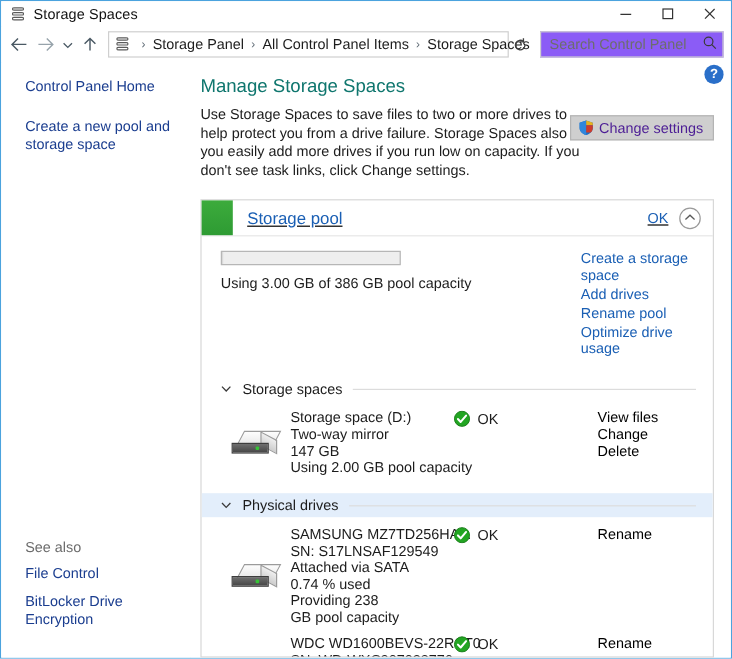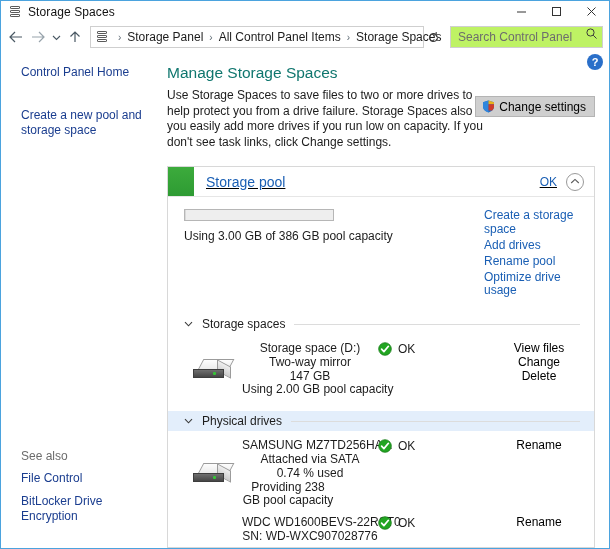--- a/index.html
+++ b/index.html
@@ -54,22 +54,22 @@
     min-width: 0;
   }
   #crumb-icon { width: 13px; height: 13px; position: relative; margin-right: 4px; flex:none; }
   #crumb-icon .disk { position:absolute; left:1px; width:10px; height:3px; border:1px solid #5a5a5a; border-radius:2px/1px; background:#fff; }
   .crumb { font-size: 12px; color: #1c1c1c; white-space: nowrap; padding: 0 1px; }
   .crumb-sep { color: #5f6b75; font-size: 10px; padding: 0 5px; user-select:none; }
   #crumb-caret { margin-left: auto; padding: 0 6px 0 8px; color: #4a4a4a; font-size: 9px; }
   #refreshbtn { width: 20px; height: 22px; display:flex; align-items:center; justify-content:center; color:#3f3f3f; flex:none; }
   #searchbox {
     width: 153px; height: 22px; flex: none; margin-left: 6px;
-    border: 1px solid #cfcfcf; background: #bef264;
-    display: flex; padding: 0 4px 0 7px;
+    border: 1px solid #cfcfcf; background: #8b5cf6;
+    display: flex; align-items: center; padding: 0 4px 0 7px;
   }
   #searchbox input {
     border: none; outline: none; font-family: inherit; font-size: 12px;
     color: #111; width: 100%; background: transparent;
   }
   #searchbox input::placeholder { color: #6d6d6d; }
   .mag { flex: none; color:#3a3a3a; }
 
   
   #body { flex: 1 1 auto; display: flex; min-height: 0; position: relative; }
@@ -77,21 +77,21 @@
   
   #leftpane {
     width: 158px; flex: none; background: #ffffff;
     padding: 13px 10px 0 20px; position: relative;
     display: flex; flex-direction: column;
   }
   .left-link {
     color: #1a3d8f; font-size: 12px; line-height: 15px;
     margin-bottom: 0px; display: block; text-decoration: none;
   }
-  #left-home { margin-bottom: 28px; }
+  #left-home { margin-bottom: 18px; }
   #seealso { margin-top: auto; padding-bottom: 24px; }
   #seealso-label { color: #6c6c6c; font-size: 12px; margin-bottom: 8px; }
   #seealso .left-link { margin-bottom: 8px; }
   #seealso .left-link:last-child { margin-bottom: 0; }
 
   
   #rightpane {
     flex: 1 1 auto; position: relative; background: #ffffff;
     padding: 12px 14px 0 8px; min-width: 0;
     display: flex; flex-direction: column;
@@ -105,21 +105,21 @@
   #page-title { color: #0f766e; font-size: 15.5px; margin-bottom: 6px; }
   #intro {
     color: #1c1c1c; font-size: 12px; line-height: 15.5px;
     max-width: 330px; margin-bottom: 10px;
   }
   #change-settings {
     position: absolute; right: 14px; top: 44px;
     height: 21px; padding: 0 8px 0 6px;
     border: 1px solid #b4b4b4; background: #cfcfcf;
     display: flex; align-items: center; gap: 4px;
-    color: #000000; font-size: 12px;
+    color: #4c1d95; font-size: 12px;
   }
   .shield { width: 13px; height: 13px; flex:none; }
 
   
   #pool-card {
     border: 1px solid #d8d8d8; background: #fff;
     margin-top: 6px; flex: 1 1 auto; min-height: 0;
     display: flex; flex-direction: column;
   }
   #pool-head {
@@ -158,21 +158,21 @@
     display: flex; align-items: center; gap: 9px;
     padding: 0 14px 0 16px; height: 20px; margin-top: 14px;
   }
   .group-head.highlight { background: #e3eefb; }
   .group-chevron { color: #3a3a3a; font-size: 9px; width: 9px; flex: none; }
   .group-title { font-size: 12px; color: #1c1c1c; white-space: nowrap; }
   .group-rule { flex: 1 1 auto; height: 1px; background: #dcdcdc; }
 
   .item-row { display: flex; padding: 8px 14px 0 16px; }
   .item-icon { width: 58px; flex: none; display: flex; align-items: center; justify-content: center; }
-  .item-main { flex: 1 1 auto; min-width: 0; display: flex; text-align: center; }
+  .item-main { flex: 1 1 auto; min-width: 0; display: flex; }
   .item-text { width: 136px; flex: none; }
   .item-text .line { font-size: 12px; color: #1c1c1c; line-height: 13.8px; white-space: nowrap; }
   .item-text .line.wrap { white-space: normal; width: 92px; }
   .item-status { width: 120px; flex: none; display: flex; align-items: flex-start; gap: 6px; padding-top: 0px; }
   .status-text { font-size: 12px; color: #1c1c1c; }
   .item-actions { flex: 1 1 auto; }
   .item-actions a {
     display: block; color: #000000; font-size: 12px; line-height: 13.8px; text-decoration: none;
   }
 
@@ -414,20 +414,21 @@
               <div class="hdd">
                 <div class="top"></div>
                   <div class="side"></div>
                   <div class="front"></div>
                   <div class="led"></div>
               </div>
             </div>
             <div class="item-main">
               <div class="item-text">
                 <div class="line">SAMSUNG MZ7TD256HA...</div>
+                <div class="line">SN: S17LNSAF129549</div>
                 <div class="line">Attached via SATA</div>
                 <div class="line">0.74 % used</div>
                 <div class="line wrap">Providing 238 GB pool capacity</div>
               </div>
               <div class="item-status">
                 <span class="okicon">
                   <svg width="14" height="14" viewBox="0 0 14 14">
                       <circle cx="7" cy="7" r="6.3" fill="#22a522" stroke="#1b7d1b" stroke-width="0.8"></circle>
                       <path d="M3.6 7.2 L5.9 9.6 L10.4 4.3" fill="none" stroke="#fff" stroke-width="1.7" stroke-linecap="round" stroke-linejoin="round"></path>
                     </svg>

